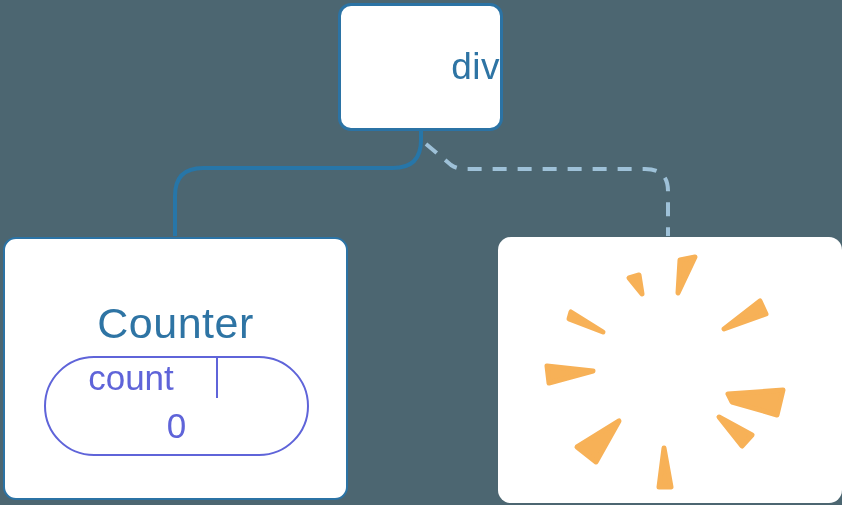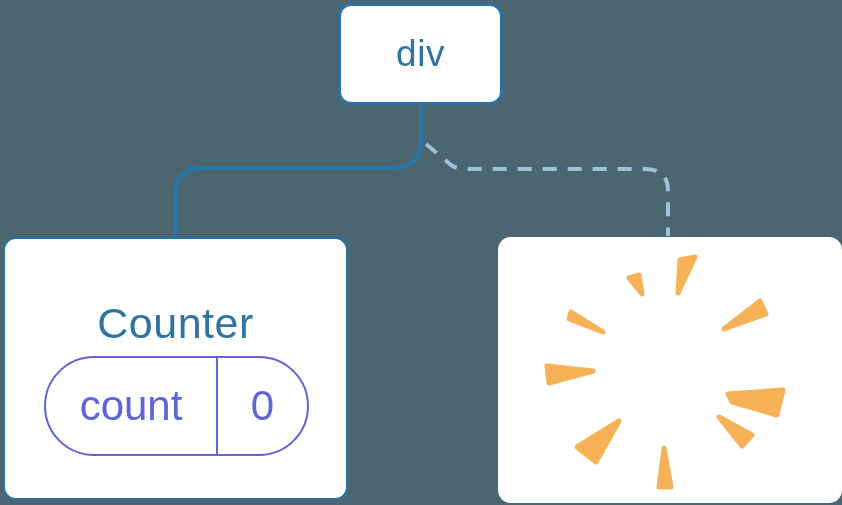--- a/index.html
+++ b/index.html
@@ -28,23 +28,23 @@
     display: block;
   }
 
   .node {
     position: absolute;
     background: var(--node-fill);
     border-radius: 13px;
   }
   .node-root {
     left: 338px; top: 3px;
-    width: 165px; height: 102px;
+    width: 165px; height: 128px;
     border: 3px solid var(--node-border);
-    display: flex; align-items: center; justify-content: center;
+    display: flex; align-items: center; justify-content: flex-end;
   }
   .root-label {
     font-size: 37px;
     font-weight: 500;
     color: var(--label-blue);
     letter-spacing: 0.5px;
   }
   .node-counter {
     left: 3px; top: 237px;
     width: 345px; height: 263px;
@@ -59,22 +59,23 @@
     letter-spacing: 0.5px;
   }
   .state-pill {
     position: absolute;
     left: 39px; top: 117px;
     width: 265px; height: 100px;
     border: 2.5px solid var(--state-purple);
     border-radius: 52px;
     display: flex;
     color: var(--state-purple);
-    font-size: 42px;
+    font-size: 35px;
     overflow: hidden;
+    flex-direction: column;
   }
   .pill-key {
     width: 172px;
     display: flex; align-items: center; justify-content: center;
     border-right: 2.5px solid var(--state-purple);
   }
   .pill-value {
     flex: 1;
     display: flex; align-items: center; justify-content: center;
   }

